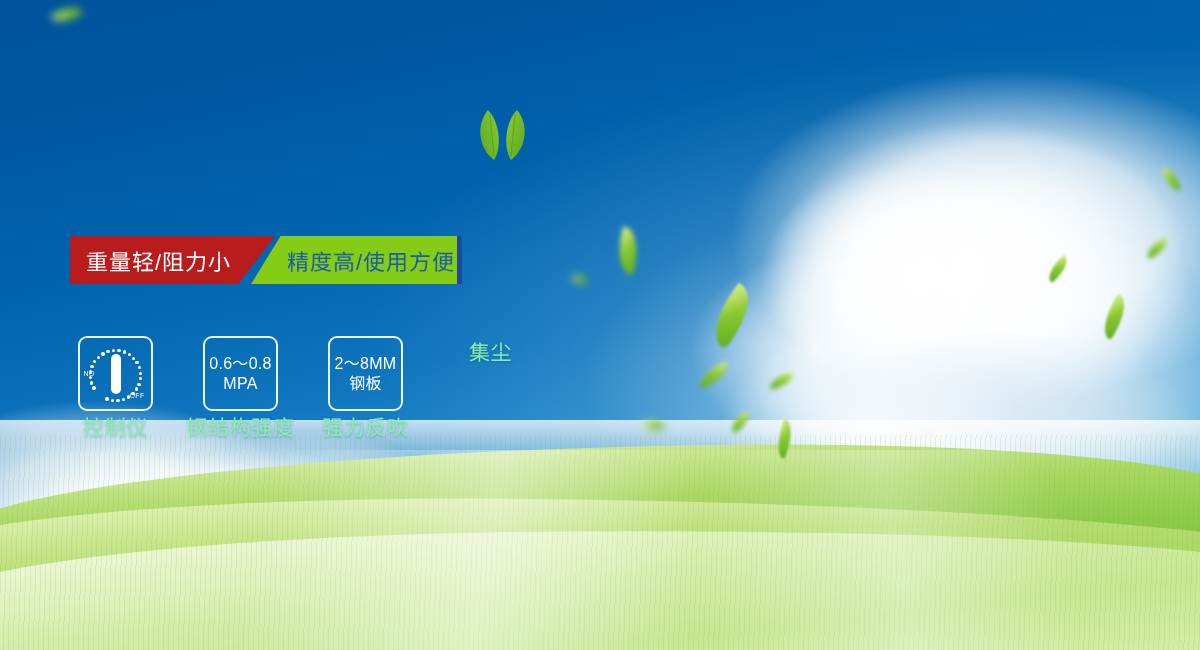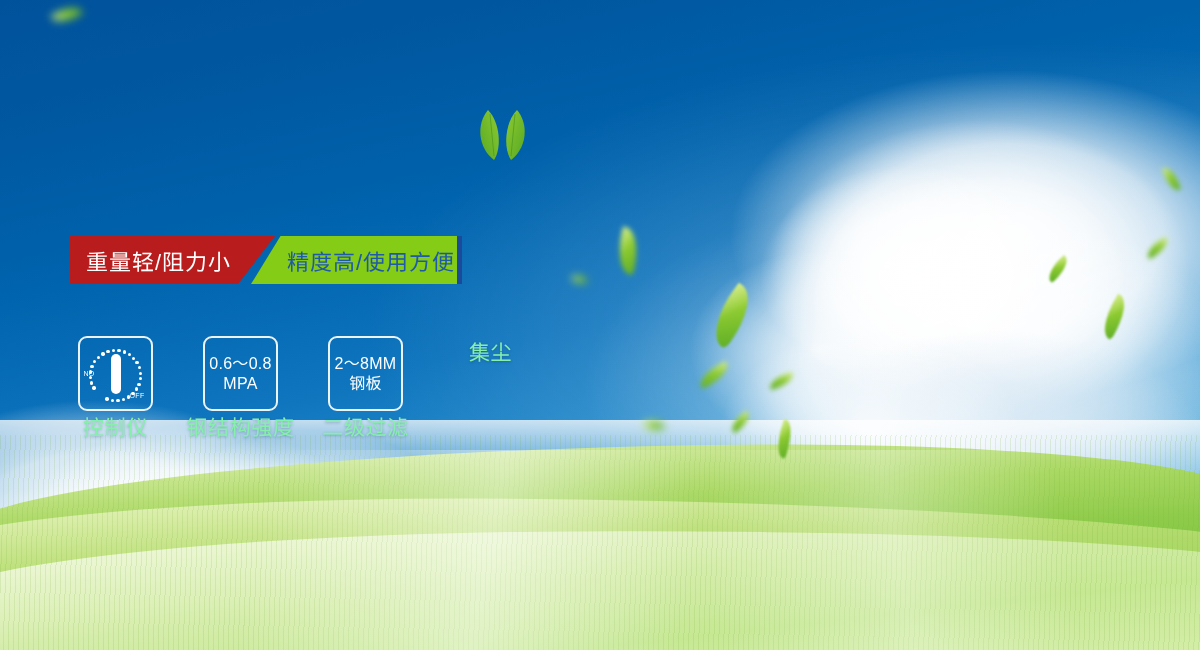--- a/index.html
+++ b/index.html
@@ -380,21 +380,21 @@
       </div>
       <div class="flabel">钢结构强度</div>
     </div>
 
 
     <div class="feature">
       <div class="fbox">
         <div class="txt">2～8MM</div>
         <div class="txt">钢板</div>
       </div>
-      <div class="flabel">二级过滤</div>
+      <div class="flabel">强力反吹</div>
     </div>
 
     <div class="feature">
       <div class="flabel">集尘</div>
     </div>
 
   </div>
 </div>
 
 </body></html>

